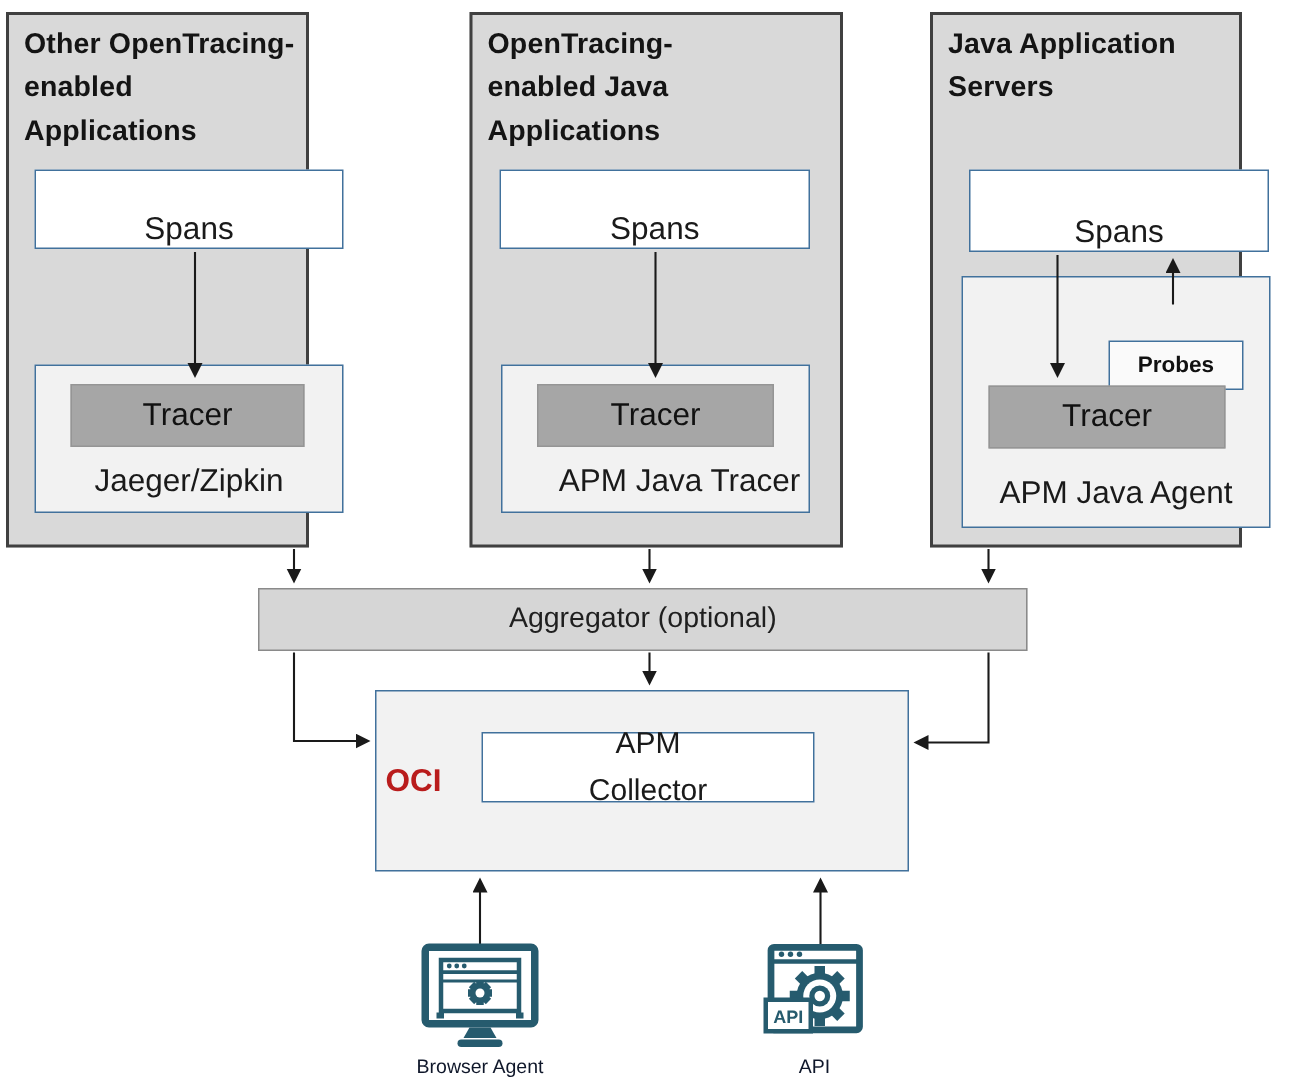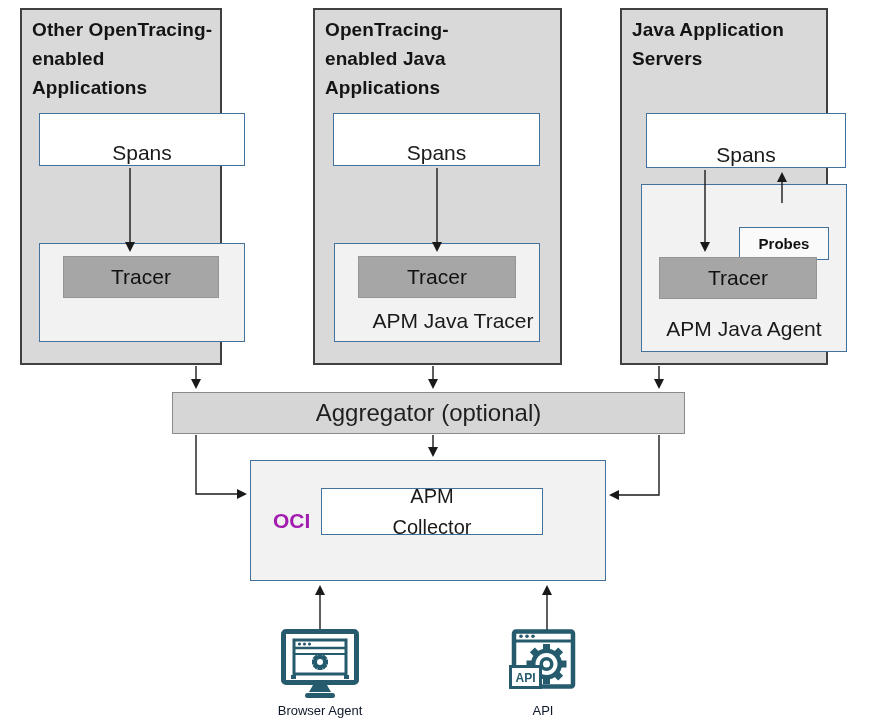--- a/index.html
+++ b/index.html
@@ -27,58 +27,59 @@
   .product-label { position:absolute; left:0; right:0; text-align:center; font-size:21px; color:#1a1a1a; }
   .probes-box {
     position:absolute; box-sizing:border-box; background:#fafafa; border:1.5px solid #41719c;
     display:flex; align-items:center; justify-content:center; font-size:15px; font-weight:bold; color:#111;
   }
 
   
   .aggregator {
     position:absolute; left:172px; top:392px; width:513px; height:42px; box-sizing:border-box;
     background:#d6d6d6; border:1.5px solid #8a8a8a;
-    display:flex; align-items:center; justify-content:center; font-size:24px; color:#1f1f1f;
+    display:flex; align-items:center; justify-content:center; font-size:19px; color:#1f1f1f;
   }
   .oci-box {
     position:absolute; left:250px; top:460px; width:356px; height:121px; box-sizing:border-box;
     background:#f2f2f2; border:1.5px solid #41719c;
   }
   .oci-label {
-    position:absolute; left:22px; top:0; bottom:0; display:flex; align-items:center;
-    font-size:21px; font-weight:bold; color:#a21caf;
+    position:absolute; left:6px; top:0; bottom:0; display:flex; align-items:center;
+    font-size:21px; font-weight:bold; color:#b91c1c;
   }
   .collector-box {
     position:absolute; left:70px; top:27px; width:222px; height:47px; box-sizing:border-box;
     background:#ffffff; border:1.5px solid #41719c;
     display:flex; align-items:center; justify-content:center; text-align:center;
     font-size:20px; line-height:31px; white-space:pre-line;
   }
 
   
   .source-label { position:absolute; font-size:13px; color:#0f172a; text-align:center; }
 
   .overlay { position:absolute; left:0; top:0; pointer-events:none; }
 </style>
 </head>
 <body>
 
 <div class="canvas">
 
-  <div class="panel" style="left:20px; top:8px; width:202px; height:357px;">
+  <div class="panel" style="left:4px; top:8px; width:202px; height:357px;">
     <div class="panel-title">Other OpenTracing-
 enabled
 Applications</div>
     <div class="spans-box" style="left:17px; top:103px; width:206px; height:53px;">
       <span>Spans</span>
     </div>
     <div class="product-box" style="left:17px; top:233px; width:206px; height:99px;">
       <div class="tracer-box" style="left:23px; top:12px; width:156px; height:42px;">
         <span>Tracer</span>
       </div>
+      <div class="product-label" style="bottom:8px;">Jaeger/Zipkin</div>
     </div>
   </div>
 
   <div class="panel" style="left:313px; top:8px; width:249px; height:357px;">
     <div class="panel-title">OpenTracing-
 enabled Java
 Applications</div>
     <div class="spans-box" style="left:18px; top:103px; width:207px; height:53px;">
       <span>Spans</span>
     </div>

